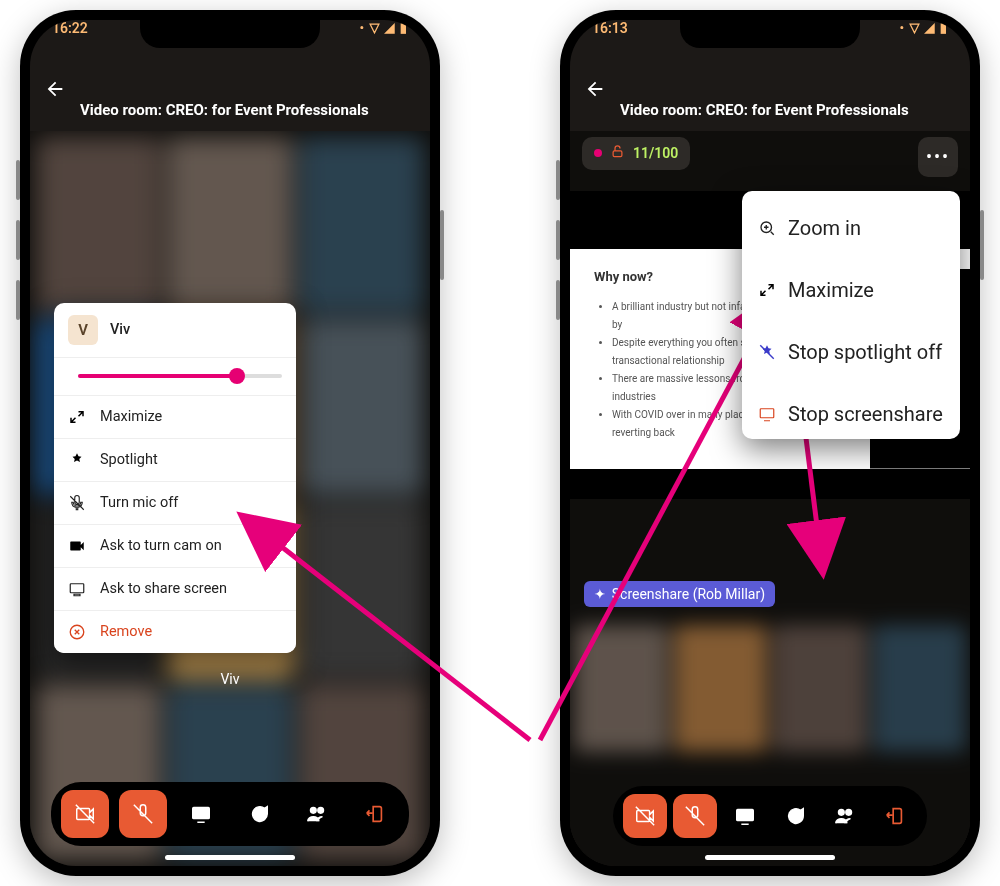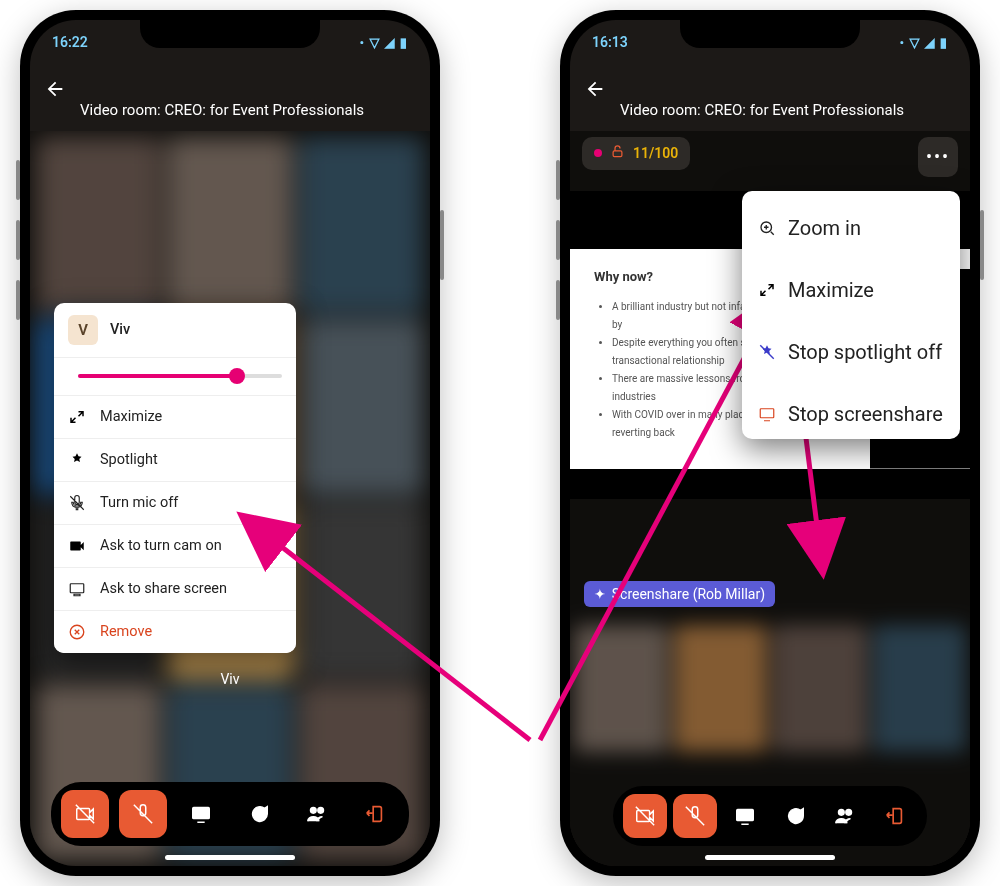--- a/index.html
+++ b/index.html
@@ -43,33 +43,33 @@
     position:absolute;
     top:0; left:50%; transform:translateX(-50%);
     width:180px; height:28px;
     background:#000;
     border-bottom-left-radius:20px;
     border-bottom-right-radius:20px;
     z-index:50;
   }
   .statusbar {
     height:34px;
-    color:#7dd3fc;
-    display:flex; align-items:flex-end; justify-content:space-between;
+    color:#fdba74;
+    display:flex; align-items:flex-start; justify-content:space-between;
     padding: 0 22px 4px 22px;
     font-size:14px; font-weight:600;
   }
   .statusbar .right-icons { display:flex; gap:3px; align-items:center; font-size:13px; letter-spacing:1px;}
   .header {
     display:flex; align-items:center; gap:14px;
     padding: 8px 14px 10px 14px;
     color:#fff;
   }
   .back-arrow svg { width:22px; height:22px; fill:#fff;}
-  .title { font-size:15px; font-weight:400; line-height:1.3;margin-top:39px;}
+  .title { font-size:15px; font-weight:700; line-height:1.3;margin-top:39px;}
   .content { flex:1; position:relative; background:#0f0e0c; overflow:hidden; }
   .home-ind {
     position:absolute; bottom:6px; left:50%; transform:translateX(-50%);
     width:130px; height:5px; background:#fff; border-radius:3px; z-index:40;
   }
 
   
   .blurgrid {
     position:absolute; inset:0;
     filter: blur(12px) brightness(.9);
@@ -138,21 +138,21 @@
   .tbtn.off { background:transparent; }
   .tbtn.leave svg{ fill:#e85a33;}
   .toolbar.compact .tbtn { width:44px; height:44px;}
   .toolbar.compact { gap:6px;}
 
   
   .info-chip {
     position:absolute; top:6px; left:12px;
     background:#2d2a27; border-radius:10px;
     display:flex; align-items:center; gap:8px;
-    padding:7px 12px; color:#eab308; font-size:14px; font-weight:600;
+    padding:7px 12px; color:#bef264; font-size:14px; font-weight:600;
   }
   .rec-dot{width:8px;height:8px;border-radius:50%;background:#e60073;}
   .lock-open{color:#e85a33; font-size:15px;}
   .more-btn {
     position:absolute; top:6px; right:12px;
     width:40px; height:40px; background:#2d2a27; border-radius:10px;
     display:flex; align-items:center; justify-content:center;
     color:#fff; font-size:18px; letter-spacing:2px;
   }
 

